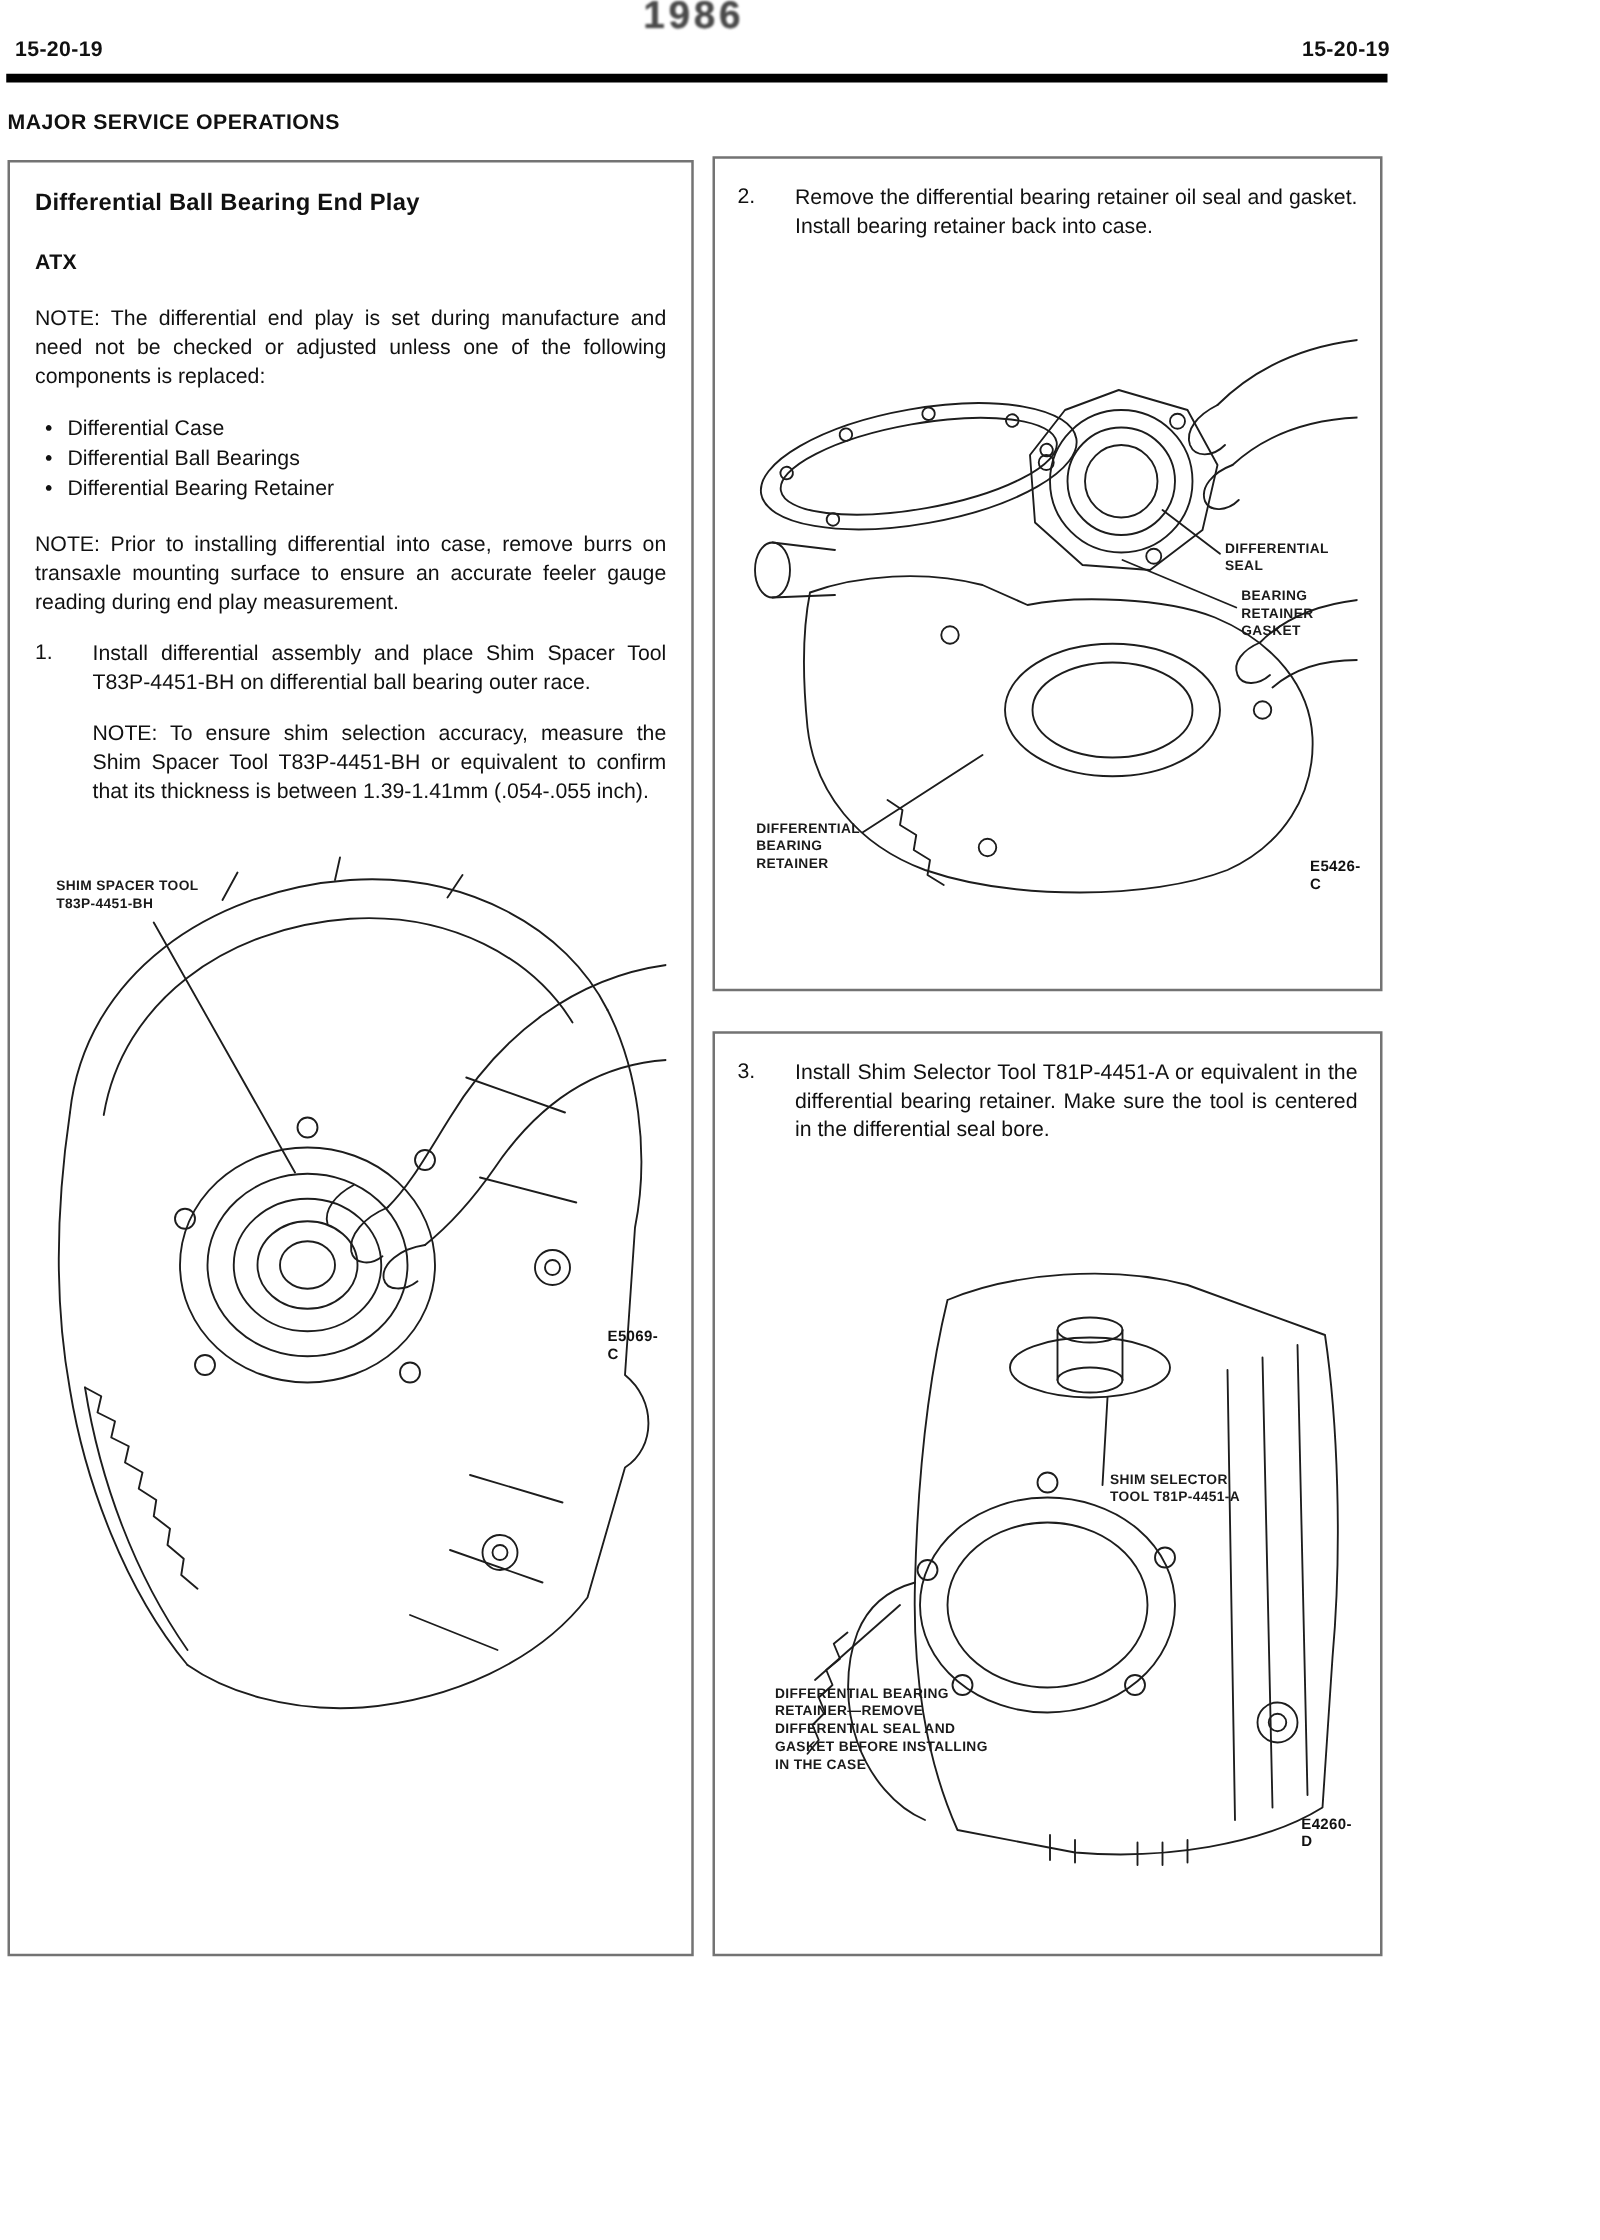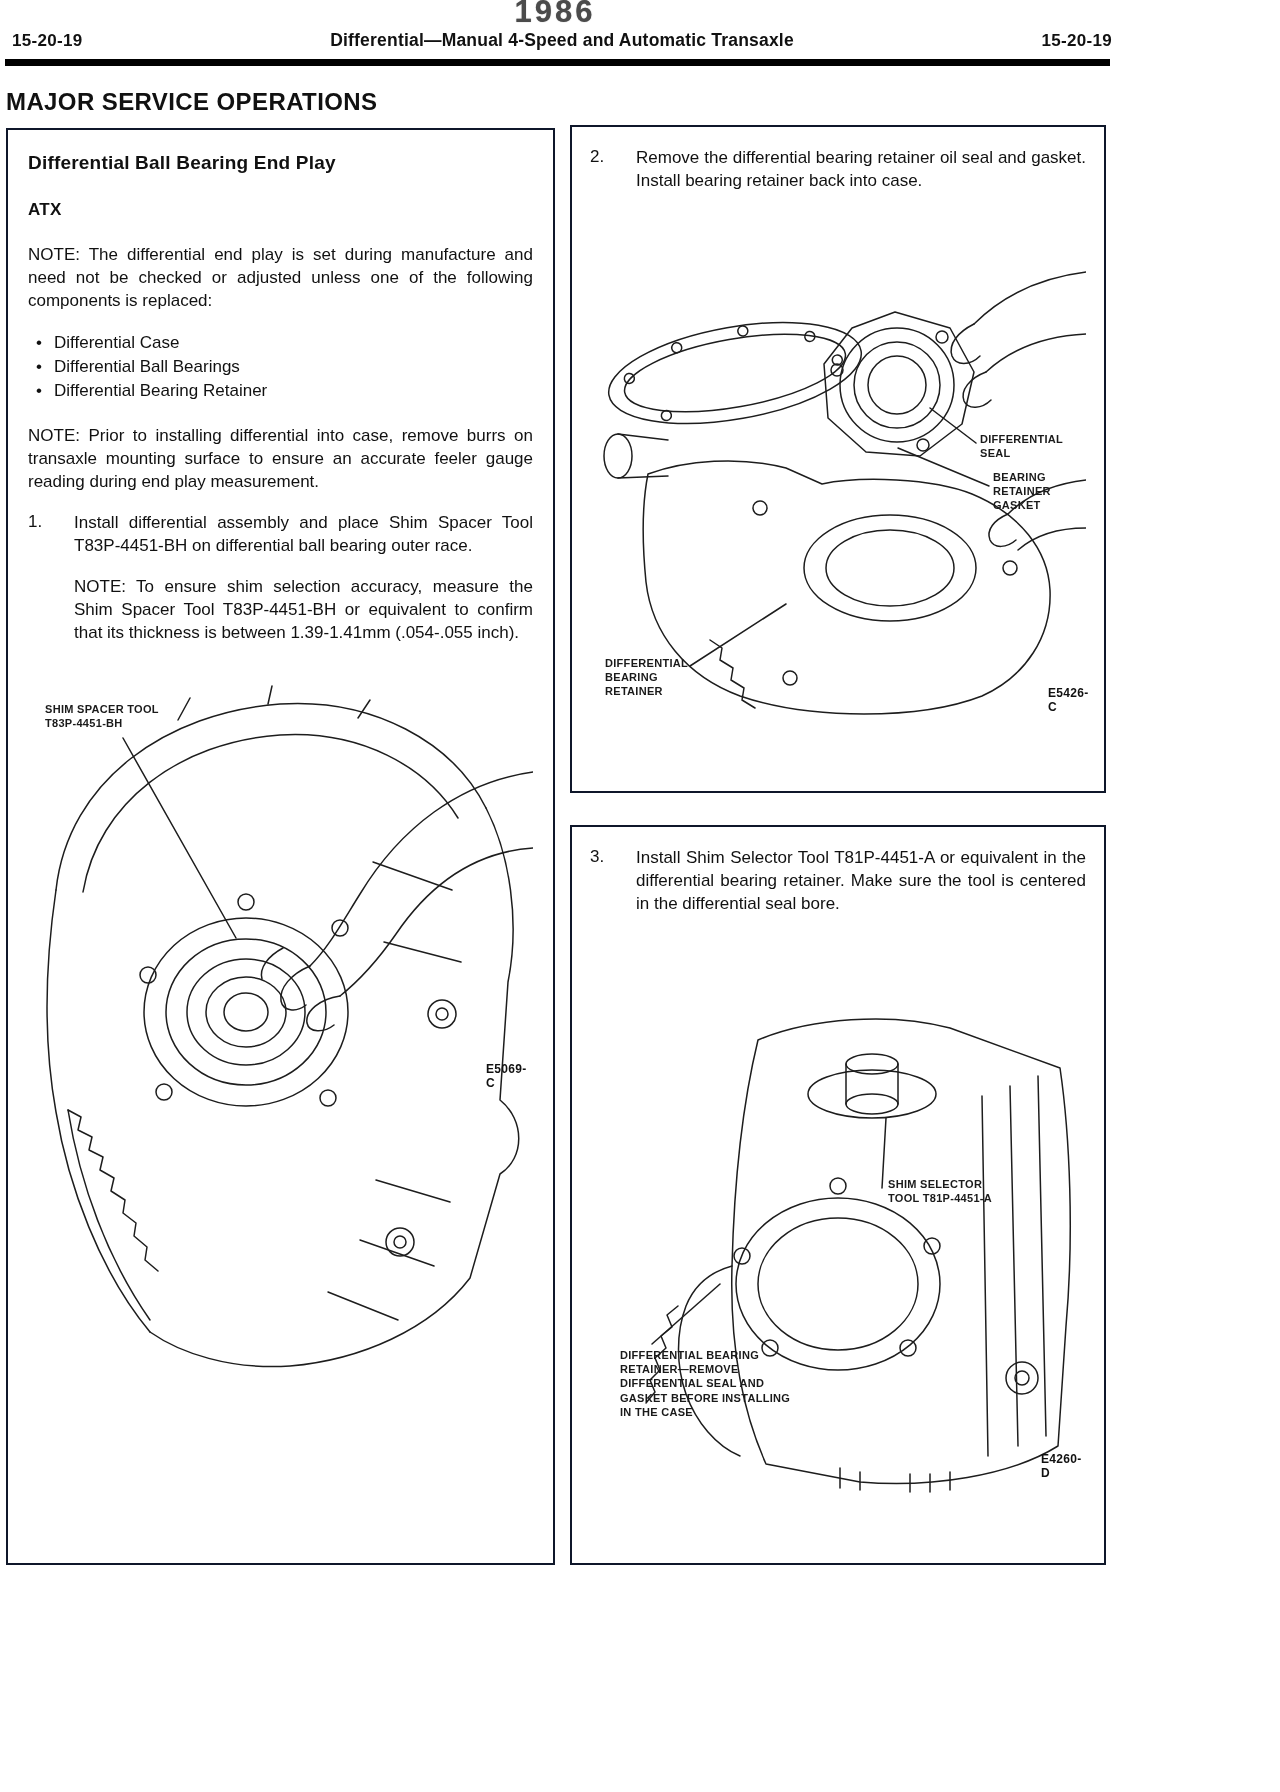--- a/index.html
+++ b/index.html
@@ -16,23 +16,23 @@
   .header-row {
     position:absolute; top:30px; left:12px; width:1100px;
     display:flex; justify-content:space-between; align-items:baseline;
     font-weight:bold;
   }
   .page-num { font-size:17px; letter-spacing:0.3px; }
   .header-title { font-size:17.5px; letter-spacing:0.2px; }
   .header-rule { position:absolute; top:59px; left:5px; width:1105px; height:7px; background:#000; }
   .section-heading {
     position:absolute; top:88px; left:6px;
-    font-size:24px; font-weight:bold; letter-spacing:0.4px;
-  }
-  .panel { position:absolute; background:#fff; border:2px solid #0f172a; }
+    font-size:17px; font-weight:bold; letter-spacing:0.4px;
+  }
+  .panel { position:absolute; background:#fff; border:2px solid #737373; }
   #left-panel        { left:6px;   top:128px; width:549px; height:1437px; padding:18px 20px; }
   #right-top-panel   { left:570px; top:125px; width:536px; height:668px;  padding:20px 18px; }
   #right-bottom-panel{ left:570px; top:825px; width:536px; height:740px;  padding:20px 18px; }
 
   .panel-title { font-size:19px; font-weight:bold; margin:4px 0 26px; letter-spacing:0.2px; }
   .subheading  { font-size:17px; font-weight:bold; margin-bottom:24px; letter-spacing:0.3px; }
   p.body { font-size:17px; line-height:1.35; text-align:justify; margin-bottom:18px; }
   ul.bullets { list-style:none; margin:2px 0 22px 6px; }
   ul.bullets li { font-size:17px; line-height:1.42; padding-left:20px; position:relative; }
   ul.bullets li::before { content:"\2022"; position:absolute; left:2px; }
@@ -55,21 +55,20 @@
     fill:none; stroke:#1d1d1d; stroke-width:1.5; stroke-linecap:round; stroke-linejoin:round;
   }
 </style>
 </head>
 <body>
 
 <div class="year-stamp">1986</div>
 
 <div class="header-row">
   <span class="page-num">15-20-19</span>
-  <span class="header-title">Differential—Manual 4-Speed and Automatic Transaxle</span>
   <span class="page-num">15-20-19</span>
 </div>
 <div class="header-rule"></div>
 
 <div class="section-heading">MAJOR SERVICE OPERATIONS</div>
 
 <div class="panel" id="left-panel">
   <div class="panel-title">Differential Ball Bearing End Play</div>
   <div class="subheading">ATX</div>
   <p class="body">NOTE: The differential end play is set during manufacture and need not be checked or adjusted unless one of the following components is replaced:</p>

